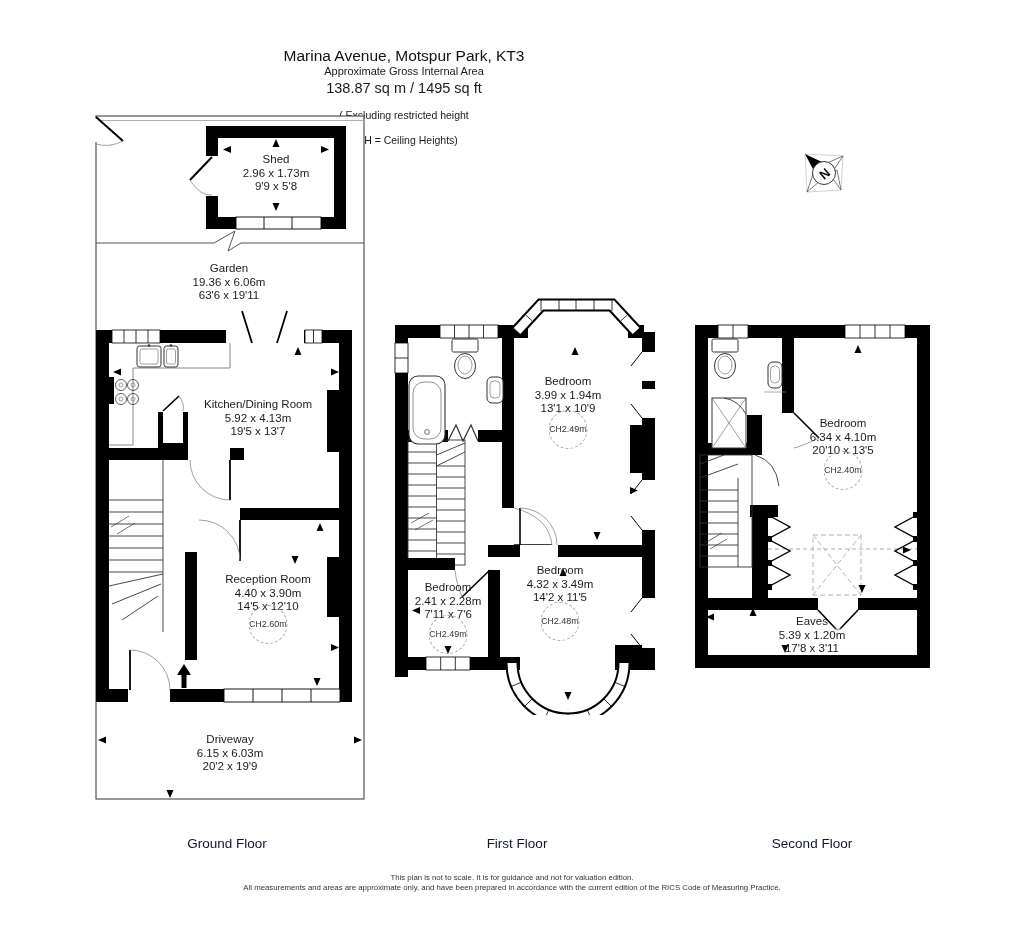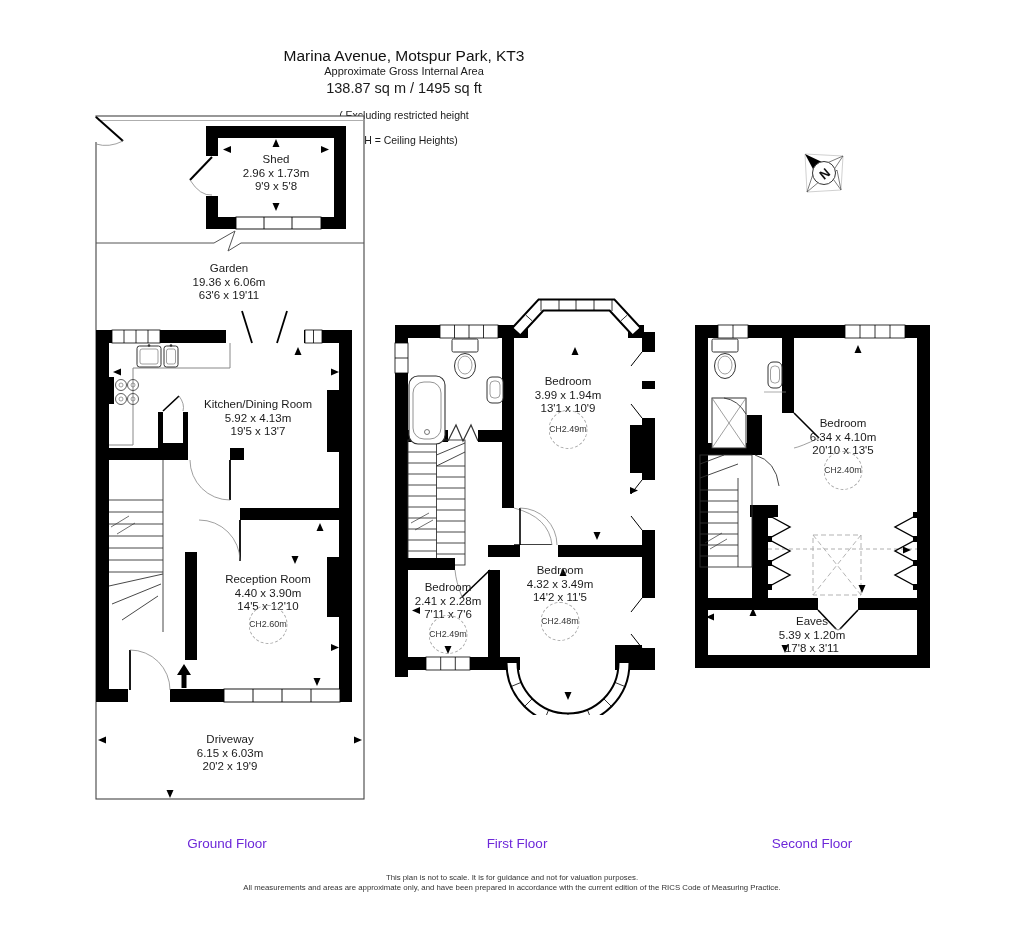--- a/index.html
+++ b/index.html
@@ -12,21 +12,21 @@
   .t-area{font-size:14.5px;margin-top:0;}
   .t-note{font-size:10.5px;margin-top:12px;}
   .boxed{border:1px dashed #b5b5b5;padding:0 2px;}
   
   .rl{position:absolute;transform:translateX(-50%);text-align:center;white-space:nowrap;
       font-size:11.5px;line-height:13.5px;color:#1a1a1a;}
   .ch{position:absolute;transform:translateX(-50%);width:37px;height:37px;border:1px dashed #aaa;
       border-radius:50%;display:flex;flex-direction:row;align-items:center;justify-content:center;
       font-size:9px;line-height:10.5px;color:#333;background:transparent;}
   .ch .chl{font-size:8.5px;}
-  .floor-label{position:absolute;transform:translateX(-50%);font-size:13.5px;color:#6d28d9;white-space:nowrap;}
+  .floor-label{position:absolute;transform:translateX(-50%);font-size:13.5px;color:#0f172a;white-space:nowrap;}
   #footer{position:absolute;left:0;width:1024px;top:873px;text-align:center;font-size:7.8px;
           color:#333;line-height:10px;}
   svg{position:absolute;}
 </style>
 </head>
 <body>
 
 <div id="title-block">
   <div class="t-main">Marina Avenue, Motspur Park, KT3</div>
   <div class="t-sub">Approximate Gross Internal Area</div>
@@ -490,15 +490,15 @@
   <div>Eaves</div>
   <div>5.39 x 1.20m</div>
   <div>17'8 x 3'11</div>
 </div>
 
 <div class="floor-label" style="left:227px;top:836px">Ground Floor</div>
 <div class="floor-label" style="left:517px;top:836px">First Floor</div>
 <div class="floor-label" style="left:812px;top:836px">Second Floor</div>
 
 <div id="footer">
-  <div>This plan is not to scale. It is for guidance and not for valuation purposes.</div>
+  <div>This plan is not to scale. It is for guidance and not for valuation edition.</div>
   <div>All measurements and areas are approximate only, and have been prepared in accordance with the current edition of the RICS Code of Measuring Practice.</div>
 </div>
 
 </body></html>

